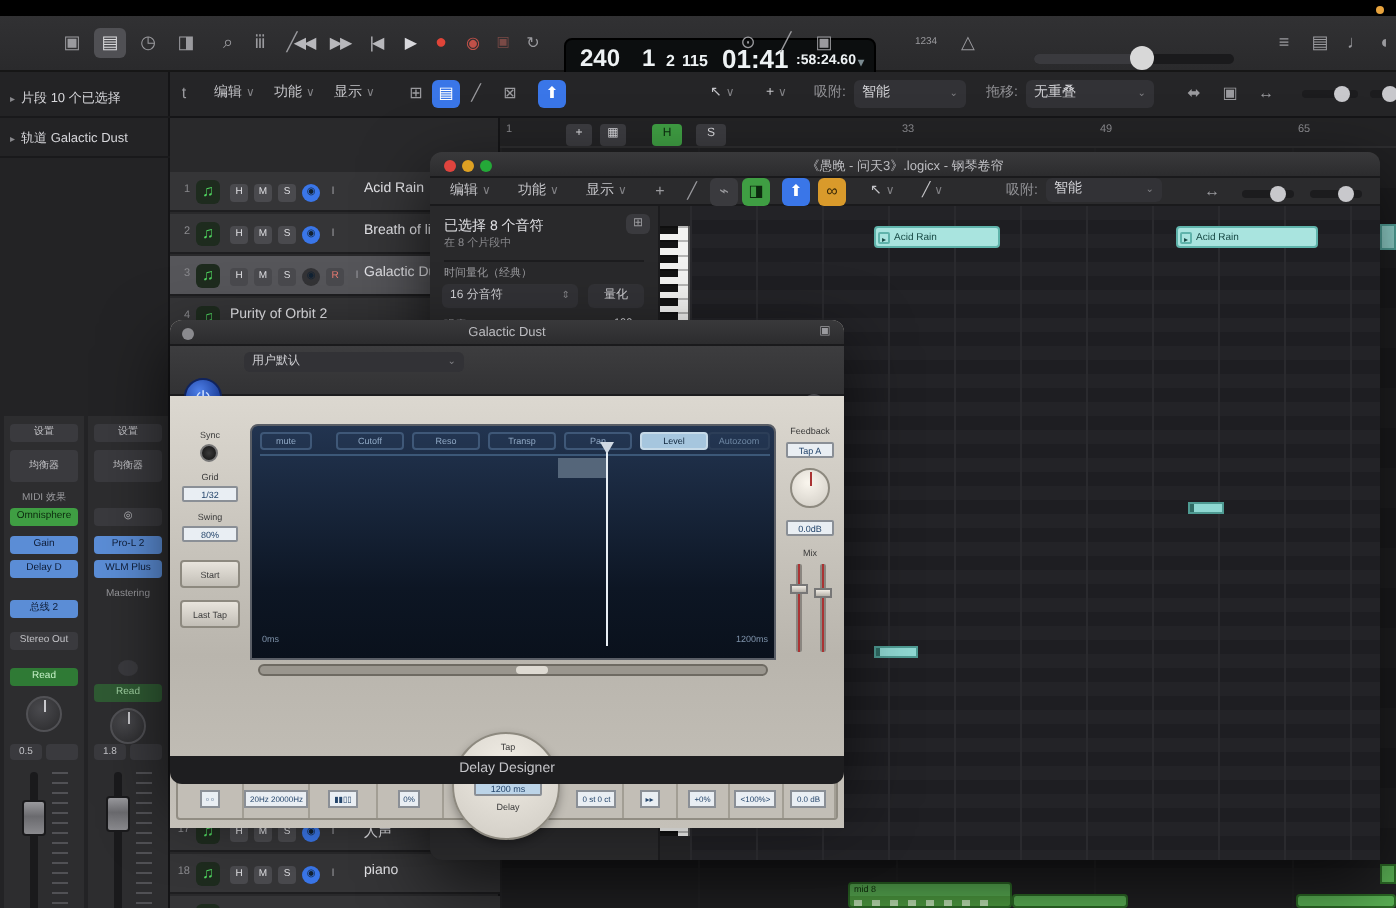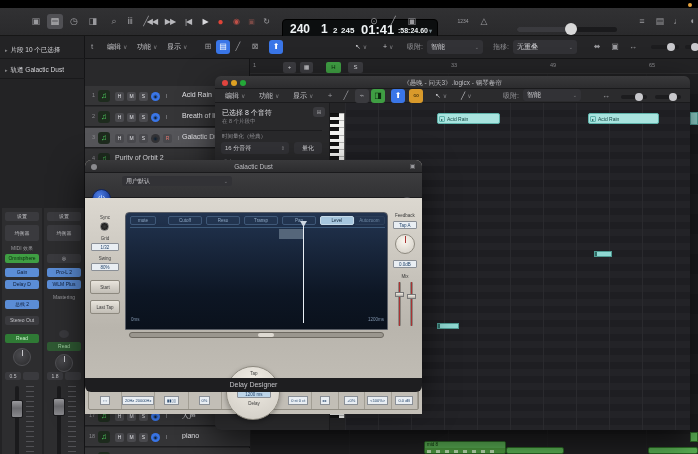--- a/index.html
+++ b/index.html
@@ -152,21 +152,21 @@
     <div class="transport" style="left:197px;color:#d8d8dc;">▶</div>
     <div class="transport" style="left:212px;color:#e04438;font-size:10px;">●</div>
     <div class="transport" style="left:228px;color:#c05048;">◉</div>
     <div class="transport" style="left:243px;color:#7a4a46;font-size:7px;">▣</div>
     <div class="transport" style="left:258px;color:#9a9a9e;">↻</div>
 
     <div class="abs" id="lcd">
       <div class="lcd-num" style="left:7px;font-size:12px;">240</div>
       <div class="lcd-num" style="left:38px;font-size:12px;">1</div>
       <div class="lcd-num" style="left:50px;font-size:8px;top:6px;">2</div>
-      <div class="lcd-num" style="left:58px;font-size:8px;top:6px;">245</div>
+      <div class="lcd-num" style="left:58px;font-size:8px;top:6px;">115</div>
       <div class="lcd-num" style="left:78px;font-size:13px;">01:41</div>
       <div class="lcd-num" style="left:115px;font-size:7px;top:7px;">:58:24.60</div>
       <div class="lcd-num" style="left:146px;font-size:6px;top:7px;color:#7a8a90;">▾</div>
     </div>
 
     <div class="tbico" style="left:366px;">⊙</div>
     <div class="tbico" style="left:385px;">╱</div>
     <div class="tbico" style="left:404px;">▣</div>
     <div class="tbico" style="left:455px;font-size:5px;">1234</div>
     <div class="tbico" style="left:476px;">△</div>

